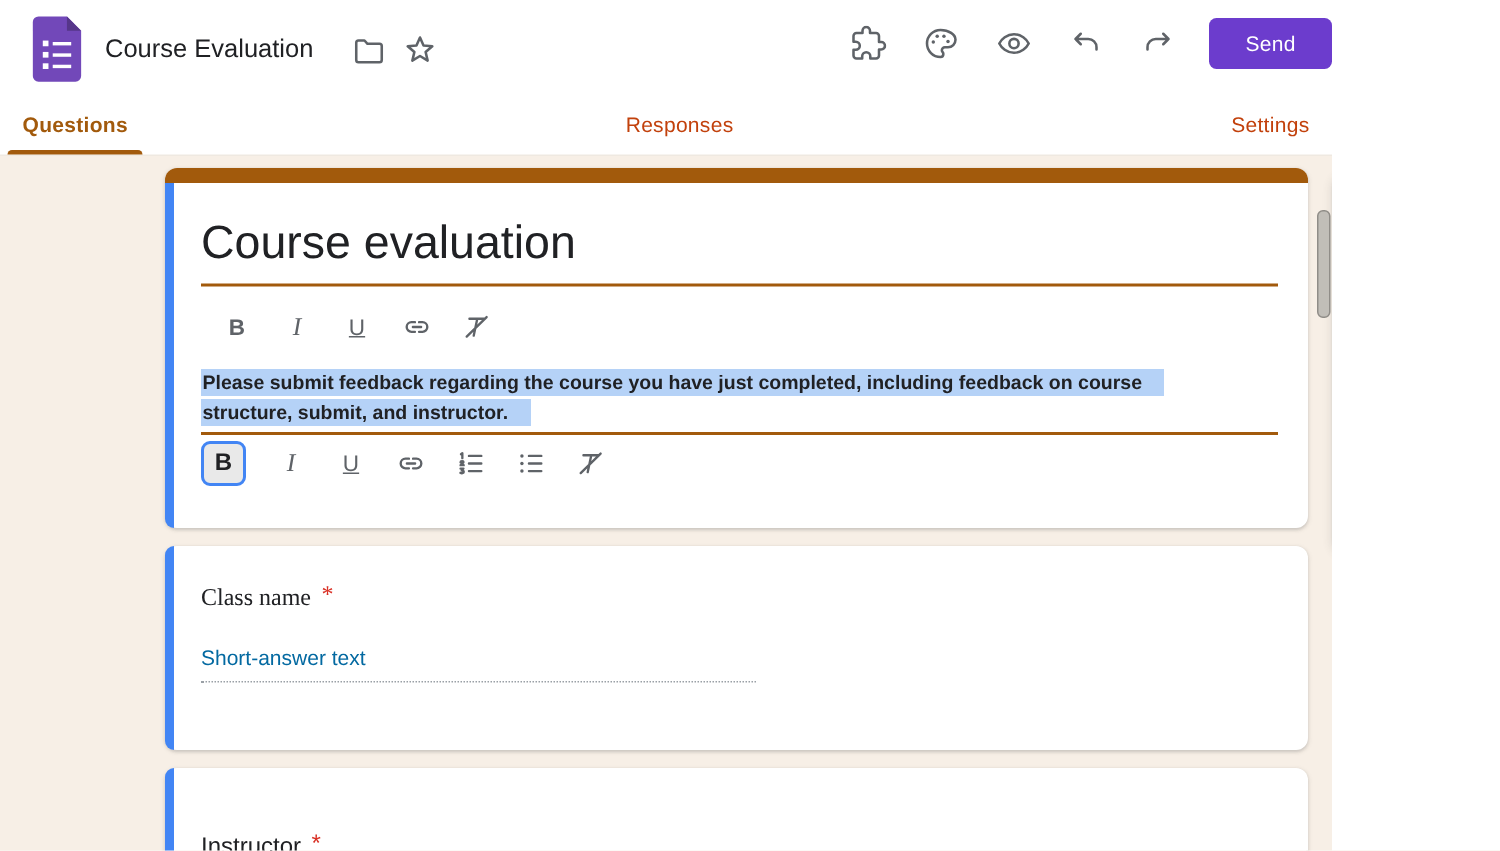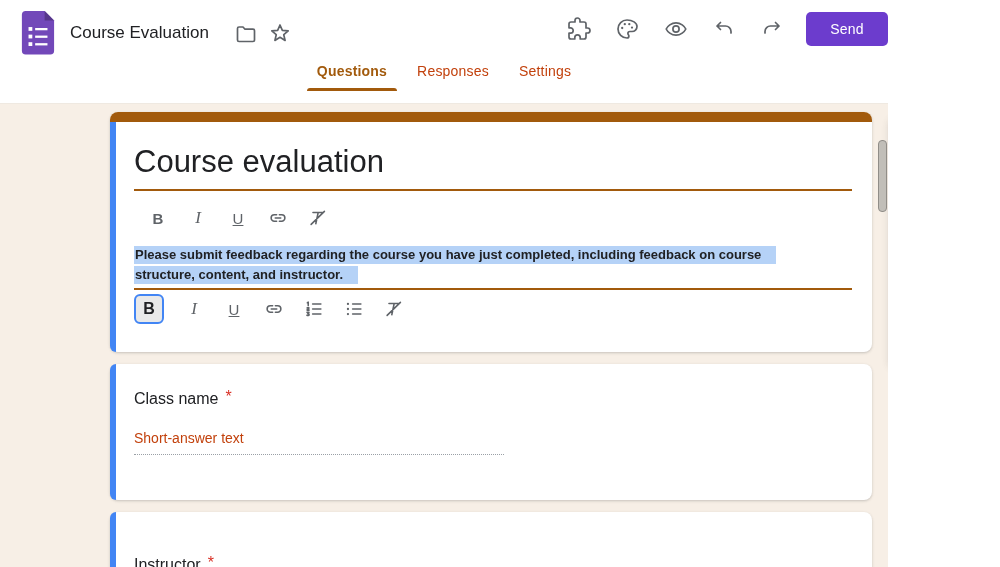--- a/index.html
+++ b/index.html
@@ -21,21 +21,21 @@
   .redo-ic{left:760px;}
   .send-btn{position:absolute;left:806px;top:12px;width:82px;height:34px;background:#6c3ccd;color:#fff;font-size:14px;border:none;border-radius:5px;display:flex;align-items:center;justify-content:center;cursor:pointer;font-family:"Liberation Sans",sans-serif;letter-spacing:.2px;}
   .dots-ic{left:909px;}
   .avatar{position:absolute;left:952px;top:11px;width:37px;height:37px;border-radius:50%;cursor:pointer;
     background:
       radial-gradient(circle at 50% 30%, #241a16 0 35%, rgba(0,0,0,0) 36%),
       radial-gradient(circle at 50% 46%, #8a5a44 0 17%, rgba(0,0,0,0) 18%),
       linear-gradient(180deg, #bd4c2c 0 60%, #8fa5bd 60%);}
 
   
-  .tabs{position:absolute;bottom:12px;left:0;right:0;height:40px;display:flex;justify-content:center;}
+  .tabs{position:absolute;bottom:0;left:0;right:0;height:40px;display:flex;justify-content:space-between;}
   .tab{position:relative;height:100%;display:flex;align-items:center;padding:0 15px;font-size:14px;color:#c2410c;cursor:pointer;letter-spacing:.2px;}
   .tab.active{color:#a25a0c;font-weight:bold;}
   .tab-underline{position:absolute;left:5px;right:5px;bottom:0;height:3px;background:#a25a0c;border-radius:3px 3px 0 0;}
 
   
   .card{position:absolute;left:110px;width:762px;background:#fff;border-radius:8px;box-shadow:0 1px 2px rgba(60,64,67,.18),0 1px 3px 1px rgba(60,64,67,.06);}
   .stripe{position:absolute;left:0;top:0;bottom:0;width:6px;background:#4285f4;border-radius:8px 0 0 8px;}
   .card1{top:112px;height:240px;border-radius:8px;}
   .card1 .topbar{position:absolute;left:0;top:0;width:100%;height:10px;background:#a25a0c;border-radius:8px 8px 0 0;}
   .card1 .stripe{top:10px;border-radius:0 0 0 8px;}
@@ -53,21 +53,21 @@
   .tbtn-active-box .g-bold{font-size:16px;}
 
   .desc{position:absolute;left:24px;top:133px;width:720px;font-size:13px;font-weight:bold;color:#202124;line-height:20px;cursor:text;}
   .desc .hl{background:#b5d2f7;padding:1px 15px 2px 1px;}
   .desc-underline{position:absolute;left:24px;top:176px;width:718px;border-bottom:2px solid #a25a0c;}
 
   .card2{top:364px;height:136px;}
   .card3{top:512px;height:80px;}
   .q-label{position:absolute;left:24px;font-size:16px;color:#202124;cursor:text;}
   .req{color:#d93025;margin-left:7px;position:relative;top:-2px;}
-  .short-hint{position:absolute;left:24px;top:66px;width:370px;font-size:14px;color:#c2410c;padding-bottom:8px;border-bottom:1px dotted #9aa0a6;}
+  .short-hint{position:absolute;left:24px;top:66px;width:370px;font-size:14px;color:#0369a1;padding-bottom:8px;border-bottom:1px dotted #9aa0a6;}
 
   
   .side{position:absolute;left:889px;top:115px;width:49px;height:253px;background:#fff;border-radius:10px;box-shadow:0 1px 2px rgba(60,64,67,.2),0 2px 6px 2px rgba(60,64,67,.1);display:flex;flex-direction:column;align-items:center;justify-content:space-evenly;padding:8px 0;box-sizing:border-box;}
   .sbtn{width:24px;height:24px;cursor:pointer;}
   .sbtn svg{width:24px;height:24px;display:block;}
 
   
   .scroll-thumb{position:absolute;right:1px;top:140px;width:9px;height:72px;background:#c1beb8;border:1px solid #908d88;border-radius:4px;box-sizing:border-box;cursor:pointer;}
   .help-btn{position:absolute;left:952px;top:533px;width:22px;height:22px;border-radius:50%;background:#5f6368;color:#fff;font-size:13px;font-weight:bold;display:flex;align-items:center;justify-content:center;cursor:pointer;}
   .st{stroke:#5f6368;stroke-width:1.7;fill:none;stroke-linecap:round;stroke-linejoin:round;}
@@ -191,21 +191,21 @@
       </div>
       <div class="tbtn">
         <svg viewBox="0 0 24 24">
             <path class="st" d="M6.5 6h11M12.2 6l-2.6 12.3M4.5 19 19 4.8"></path>
           </svg>
       </div>
     </div>
 
     <div class="desc">
       <div><span class="hl">Please submit feedback regarding the course you have just completed, including feedback on course</span></div>
-      <div><span class="hl">structure, content, and instructor.</span></div>
+      <div><span class="hl">structure, submit, and instructor.</span></div>
     </div>
     <div class="desc-underline"></div>
 
     <div class="tb tb2">
       <div class="tbtn-active-box">
           <span class="g-bold">B</span>
         </div>
       <div class="tbtn">
           <span class="g-italic">I</span>
         </div>
@@ -234,21 +234,21 @@
       <div class="tbtn">
         <svg viewBox="0 0 24 24">
             <path class="st" d="M6.5 6h11M12.2 6l-2.6 12.3M4.5 19 19 4.8"></path>
           </svg>
       </div>
     </div>
   </div>
 
   <div class="card card2">
     <div class="stripe"></div>
-    <div class="q-label" style="top:26px;">
+    <div class="q-label" style="top:26px;font-family:Liberation Serif, serif;">
       <span>Class name</span><span class="req">*</span>
     </div>
     <div class="short-hint">Short-answer text</div>
   </div>
 
   <div class="card card3">
     <div class="stripe"></div>
     <div class="q-label" style="top:28px;margin-top:16px;">
       <span>Instructor</span><span class="req">*</span>
     </div>

